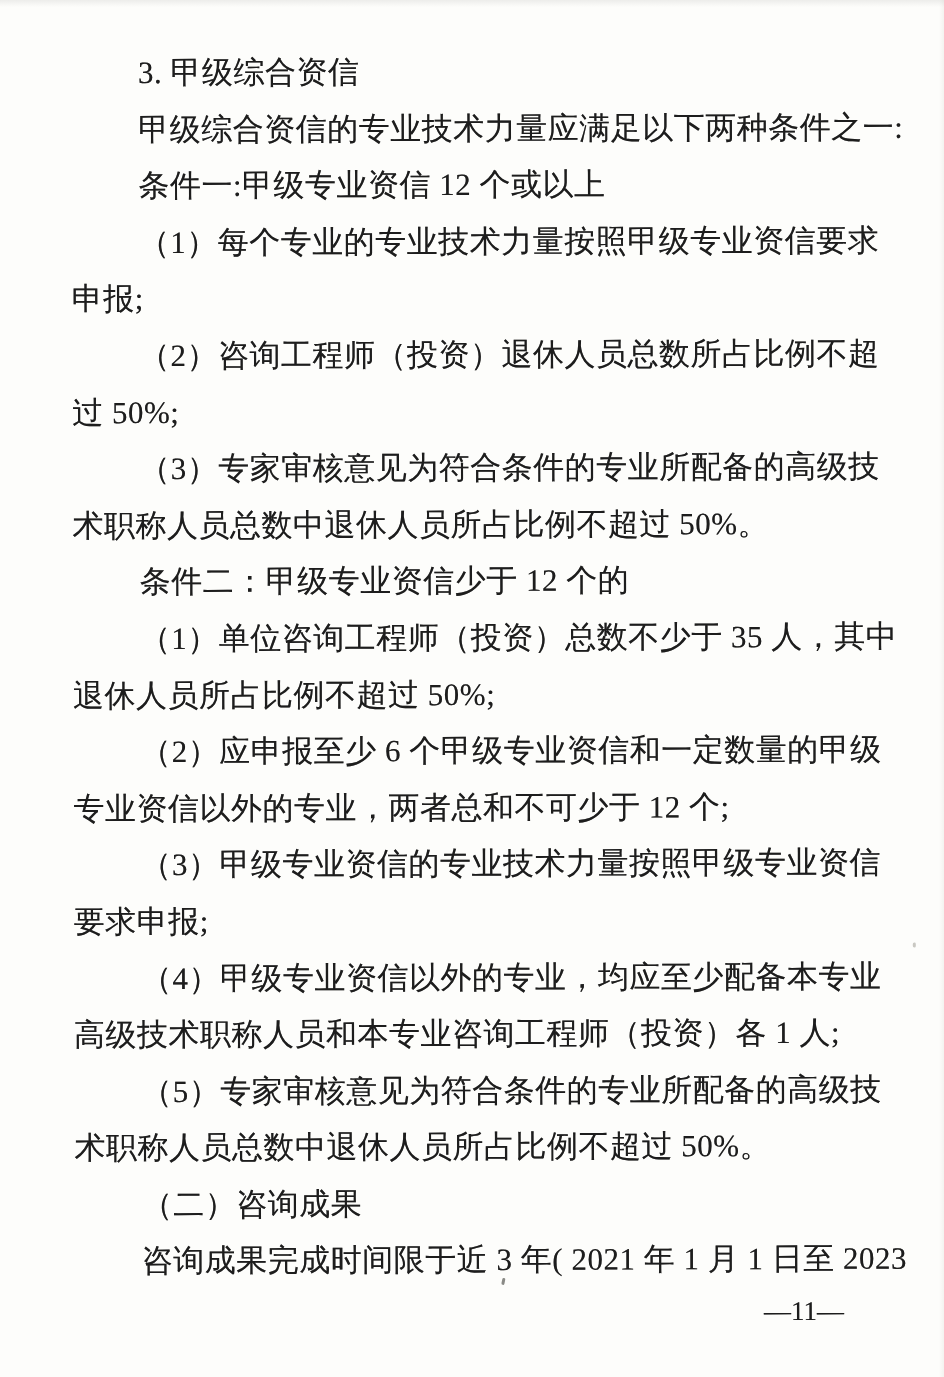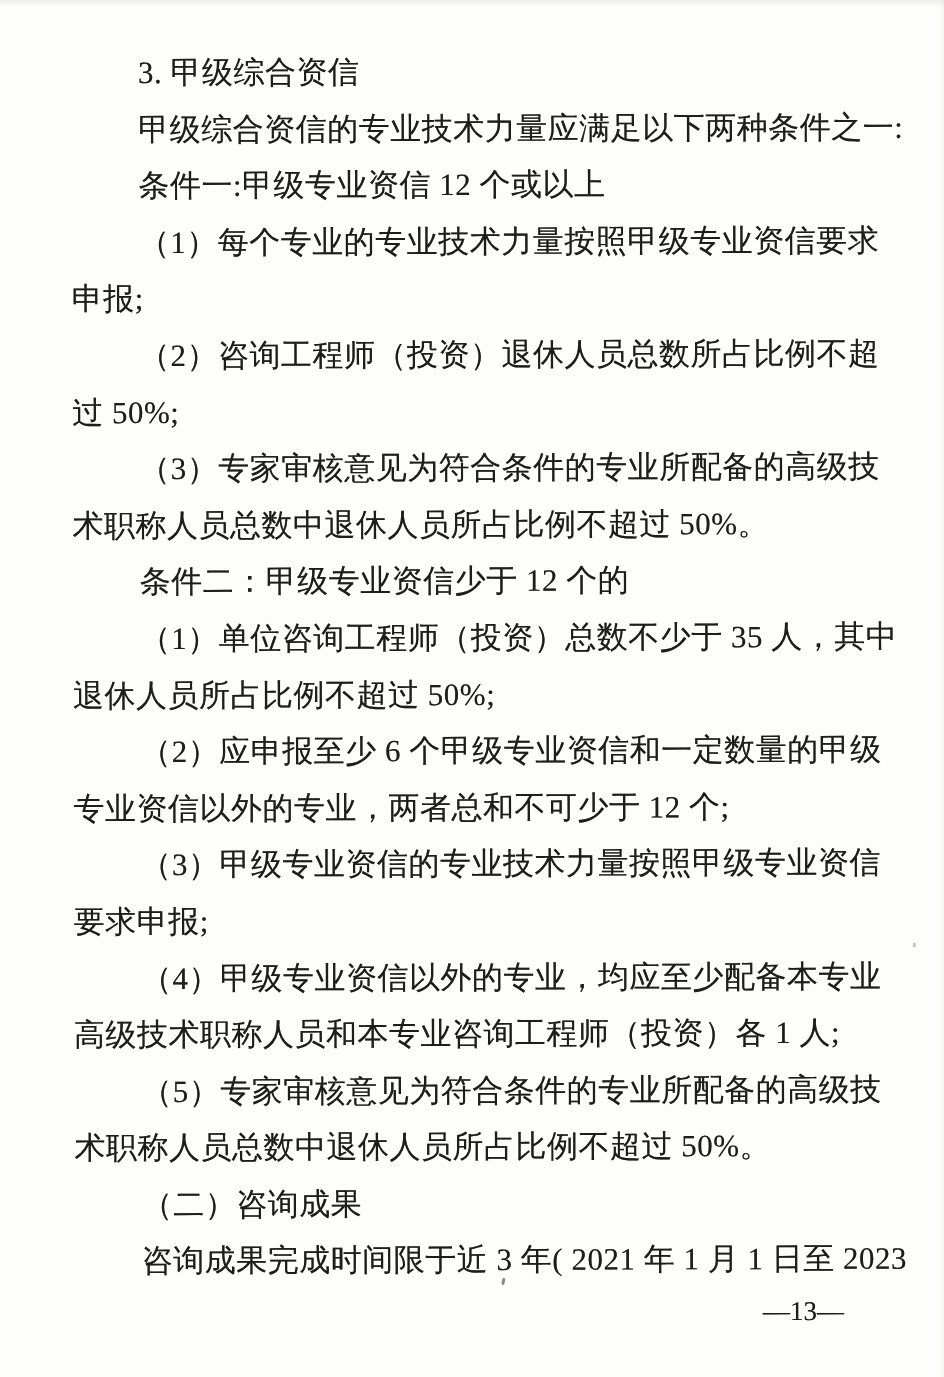--- a/index.html
+++ b/index.html
@@ -109,17 +109,17 @@
     <div class="line indent">（3）甲级专业资信的专业技术力量按照甲级专业资信</div>
     <div class="line">要求申报;</div>
     <div class="line indent">（4）甲级专业资信以外的专业，均应至少配备本专业</div>
     <div class="line">高级技术职称人员和本专业咨询工程师（投资）各 1 人;</div>
     <div class="line indent">（5）专家审核意见为符合条件的专业所配备的高级技</div>
     <div class="line">术职称人员总数中退休人员所占比例不超过 50%。</div>
     <div class="line indent">（二）咨询成果</div>
     <div class="line indent">咨询成果完成时间限于近 3 年( 2021 年 1 月 1 日至 2023</div>
   </div>
 
-  <div class="page-number">—13—</div>
+  <div class="page-number">—11—</div>
 
   <div class="speck-a"></div>
   <div class="speck-b"></div>
 </div>
 
 </body></html>

